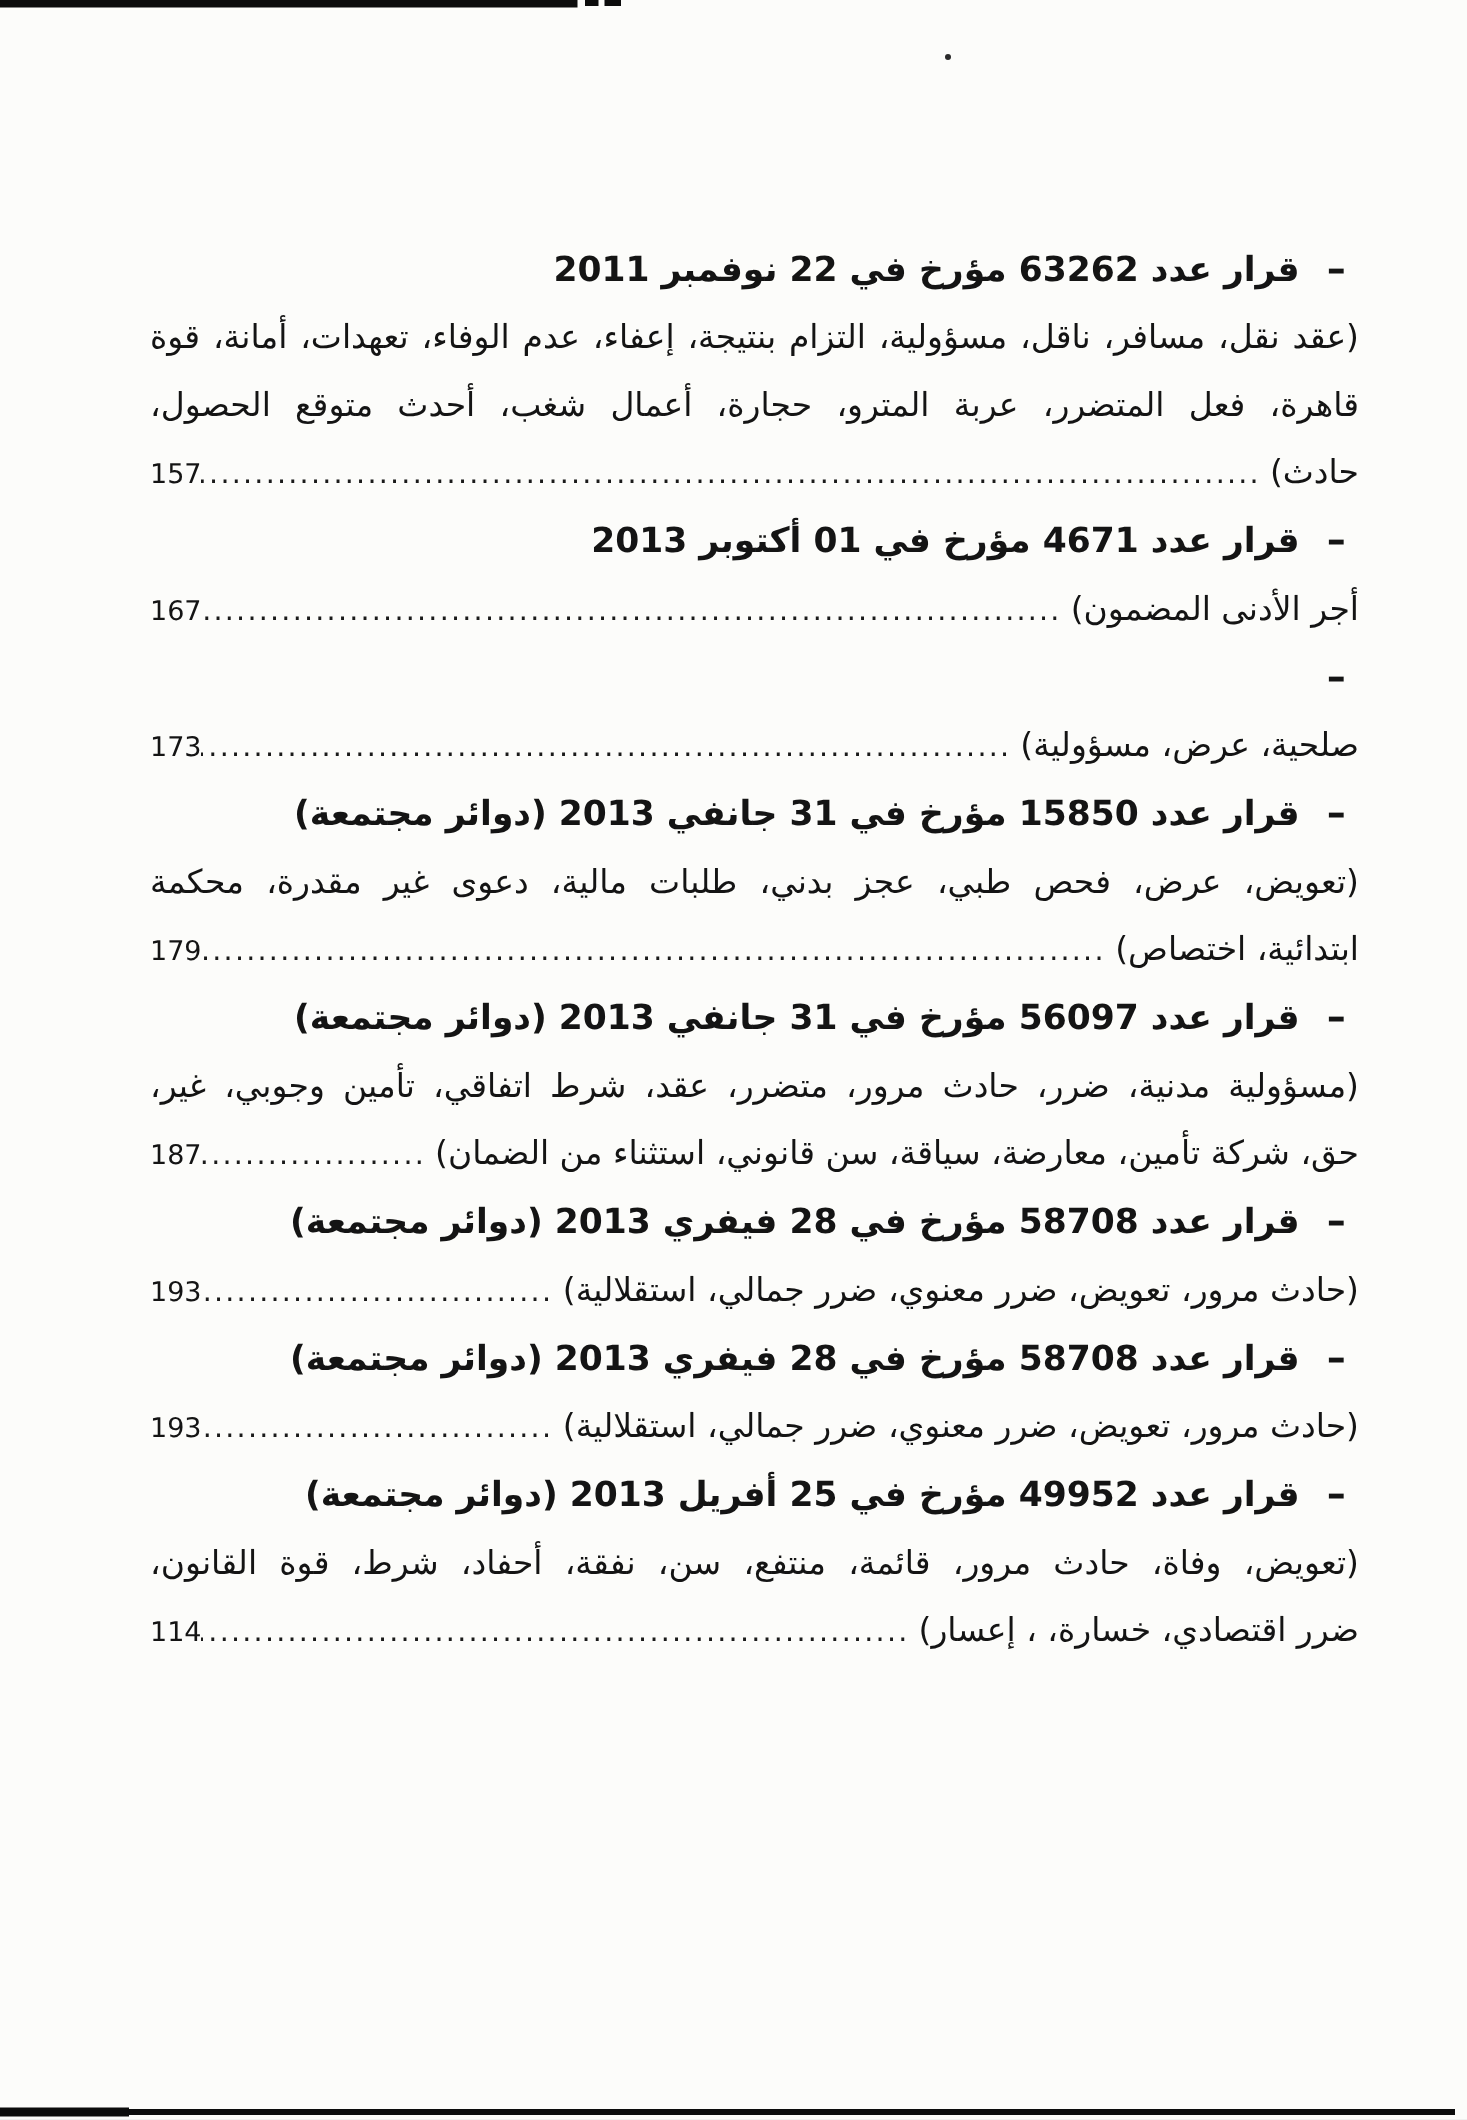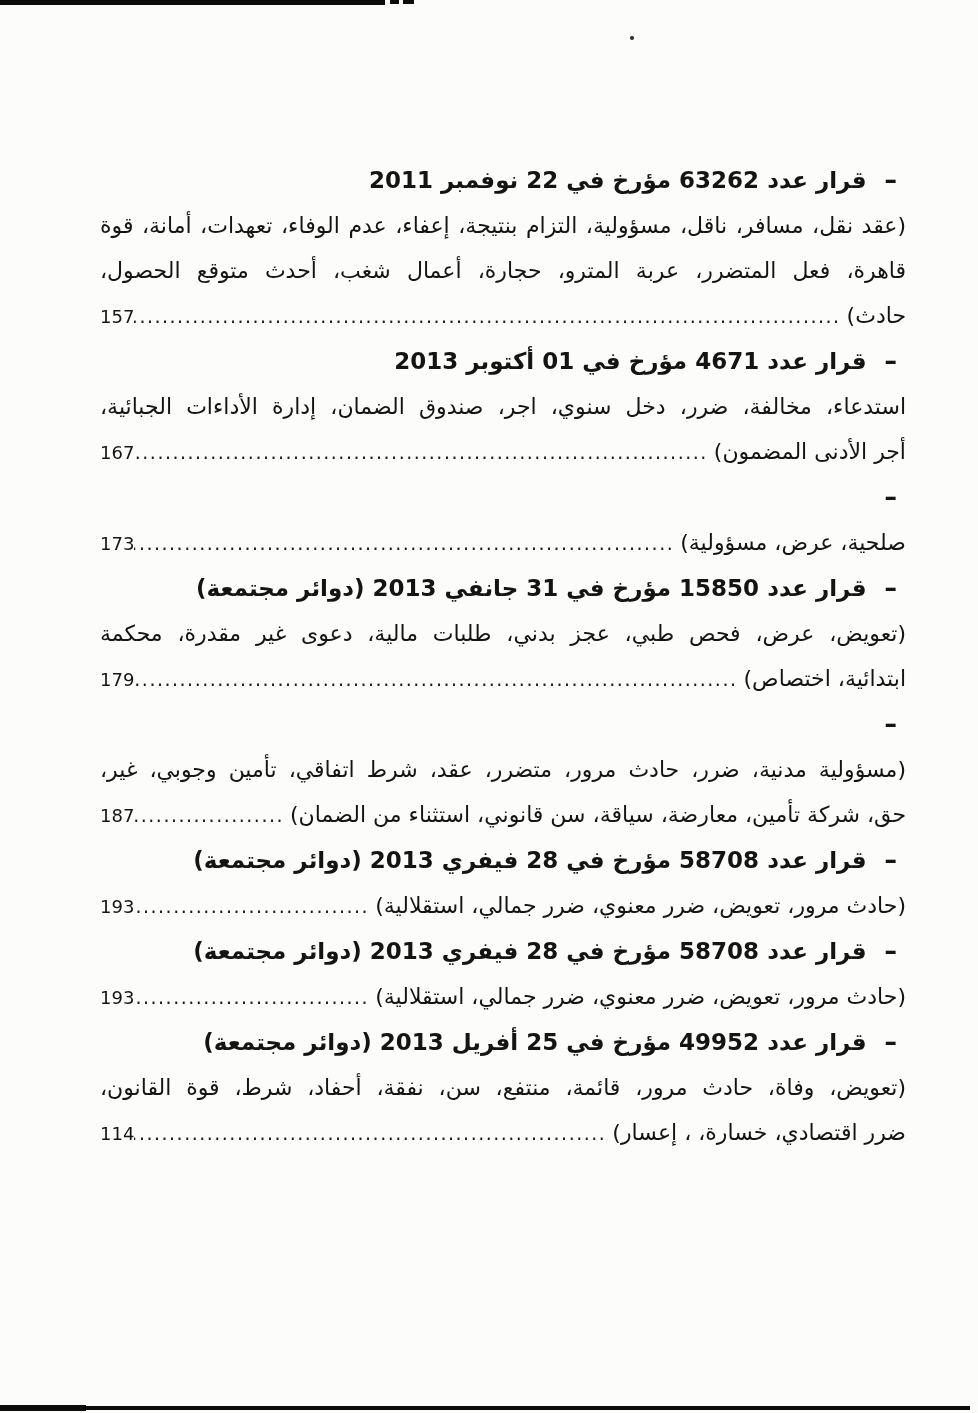--- a/index.html
+++ b/index.html
@@ -105,21 +105,20 @@
           <span class="page-num">157</span>
         </div>
       </div>
 
       <div class="entry">
         <div class="heading-row">
           <span class="dash">-</span>
           <span class="heading-text">قرار عدد 4671 مؤرخ في 01 أكتوبر 2013</span>
         </div>
         <div>
-          <div class="kw-line">استدعاء، مخالفة، ضرر، دخل سنوي، اجر، صندوق الضمان، إدارة الأداءات الجبائية،</div>
         </div>
         <div class="leader-row">
           <span class="tail">أجر الأدنى المضمون)</span>
           <span class="dots">....................................................................................................................................................................................................................................................................</span>
           <span class="page-num">167</span>
         </div>
       </div>
 
       <div class="entry">
         <div class="heading-row">
@@ -143,20 +142,21 @@
         <div class="leader-row">
           <span class="tail">ابتدائية، اختصاص)</span>
           <span class="dots">....................................................................................................................................................................................................................................................................</span>
           <span class="page-num">179</span>
         </div>
       </div>
 
       <div class="entry">
         <div class="heading-row">
           <span class="dash">-</span>
+          <span class="heading-text">قرار عدد 56097 مؤرخ في 31 جانفي 2013 (دوائر مجتمعة)</span>
         </div>
         <div>
           <div class="kw-line">(مسؤولية مدنية، ضرر، حادث مرور، متضرر، عقد، شرط اتفاقي، تأمين وجوبي، غير،</div>
         </div>
         <div class="leader-row">
           <span class="tail">حق، شركة تأمين، معارضة، سياقة، سن قانوني، استثناء من الضمان)</span>
           <span class="dots">....................................................................................................................................................................................................................................................................</span>
           <span class="page-num">187</span>
         </div>
       </div>

